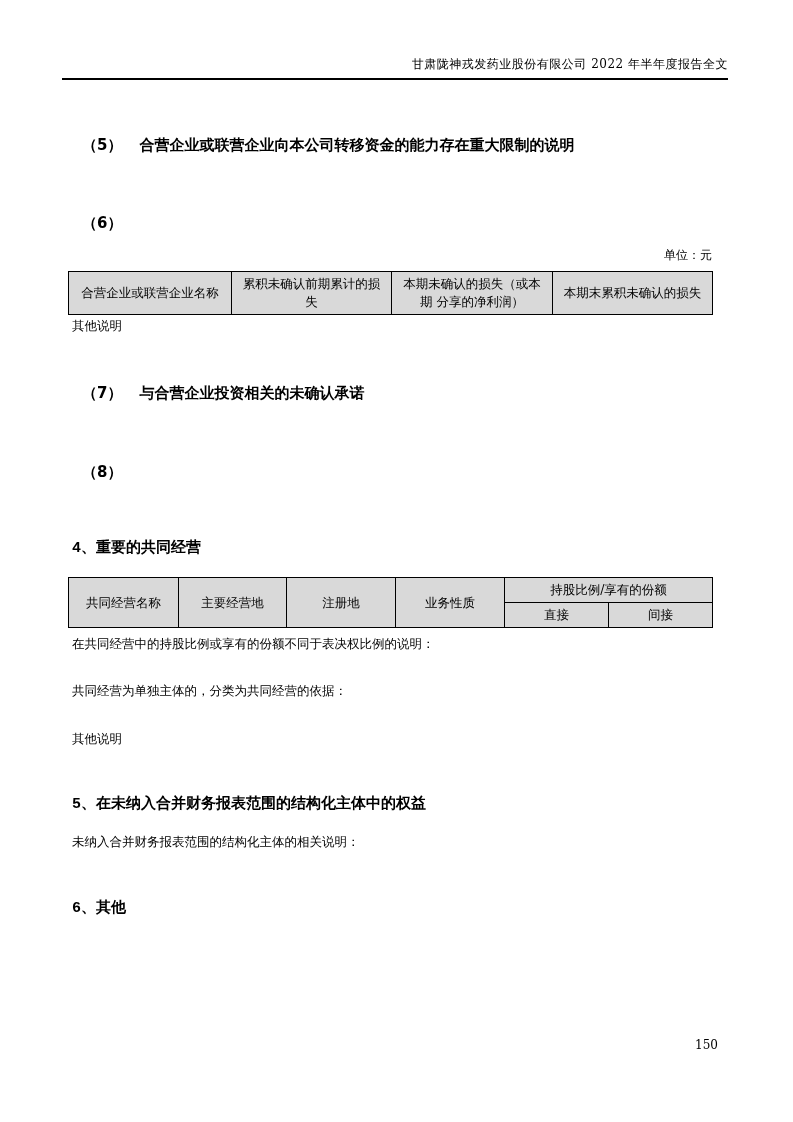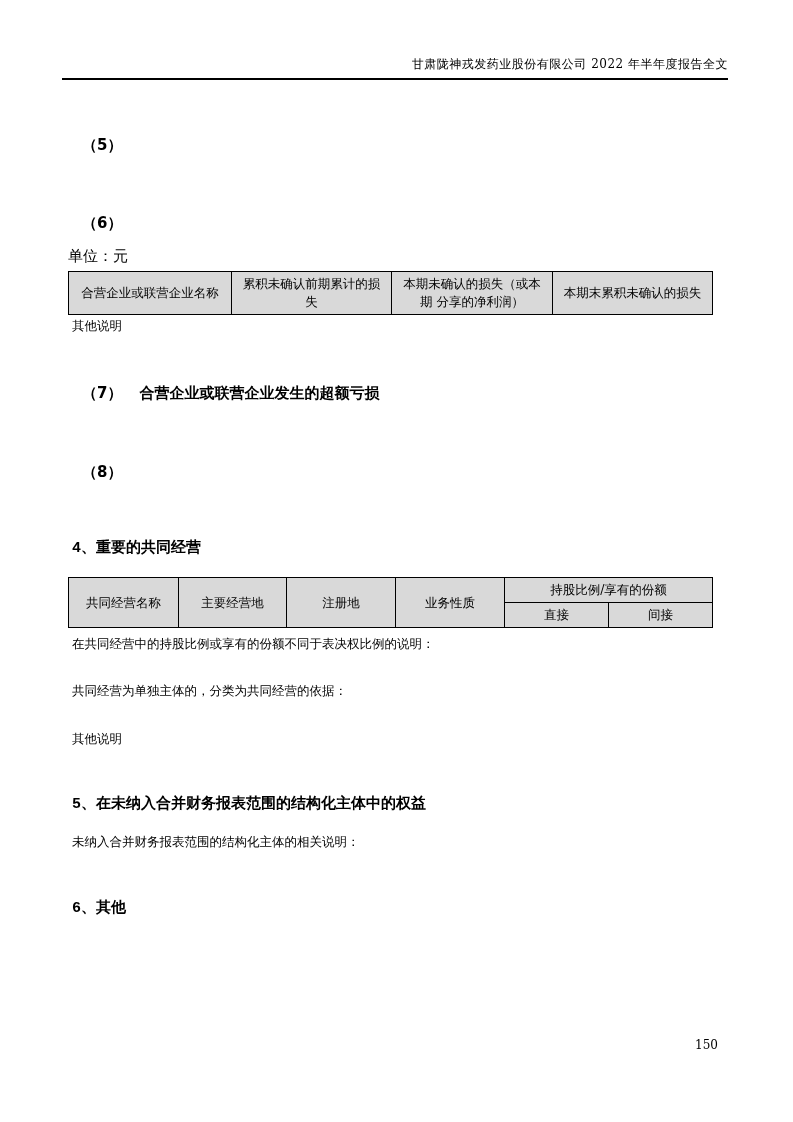--- a/index.html
+++ b/index.html
@@ -50,22 +50,22 @@
     position: absolute;
     left: 72px;
     font-size: 12.5px;
     white-space: nowrap;
   }
   .unit-label {
     position: absolute;
     top: 247px;
     left: 68px;
     width: 644px;
-    text-align: left;
-    font-size: 15px;
+    text-align: right;
+    font-size: 12px;
   }
   table {
     position: absolute;
     left: 68px;
     width: 644px;
     border-collapse: collapse;
     table-layout: fixed;
     font-size: 12.5px;
   }
   .table-excess { top: 271px; }
@@ -93,20 +93,21 @@
 </style>
 </head>
 <body>
 
 <div class="page">
 
   <div class="doc-header">甘肃陇神戎发药业股份有限公司 2022 年半年度报告全文</div>
 
   <div class="sub-heading" style="top:136px;">
     <span>（5）</span>
+    <span>合营企业或联营企业向本公司转移资金的能力存在重大限制的说明</span>
   </div>
 
   <div class="sub-heading" style="top:214px;">
     <span>（6）</span>
   </div>
 
   <div class="unit-label">单位：元</div>
 
   <table class="table-excess">
     <colgroup>
@@ -123,21 +124,21 @@
 分享的净利润）</th>
       <th>本期末累积未确认的损失</th>
     </tr>
   </tbody>
     </table>
 
   <div class="body-text" style="top:318px;">其他说明</div>
 
   <div class="sub-heading" style="top:384px;">
     <span>（7）</span>
-    <span>合营企业或联营企业发生的超额亏损</span>
+    <span>与合营企业投资相关的未确认承诺</span>
   </div>
 
   <div class="sub-heading" style="top:463px;">
     <span>（8）</span>
   </div>
 
   <div class="num-heading" style="top:538px;">4、重要的共同经营</div>
 
   <table class="table-joint">
     <colgroup>

